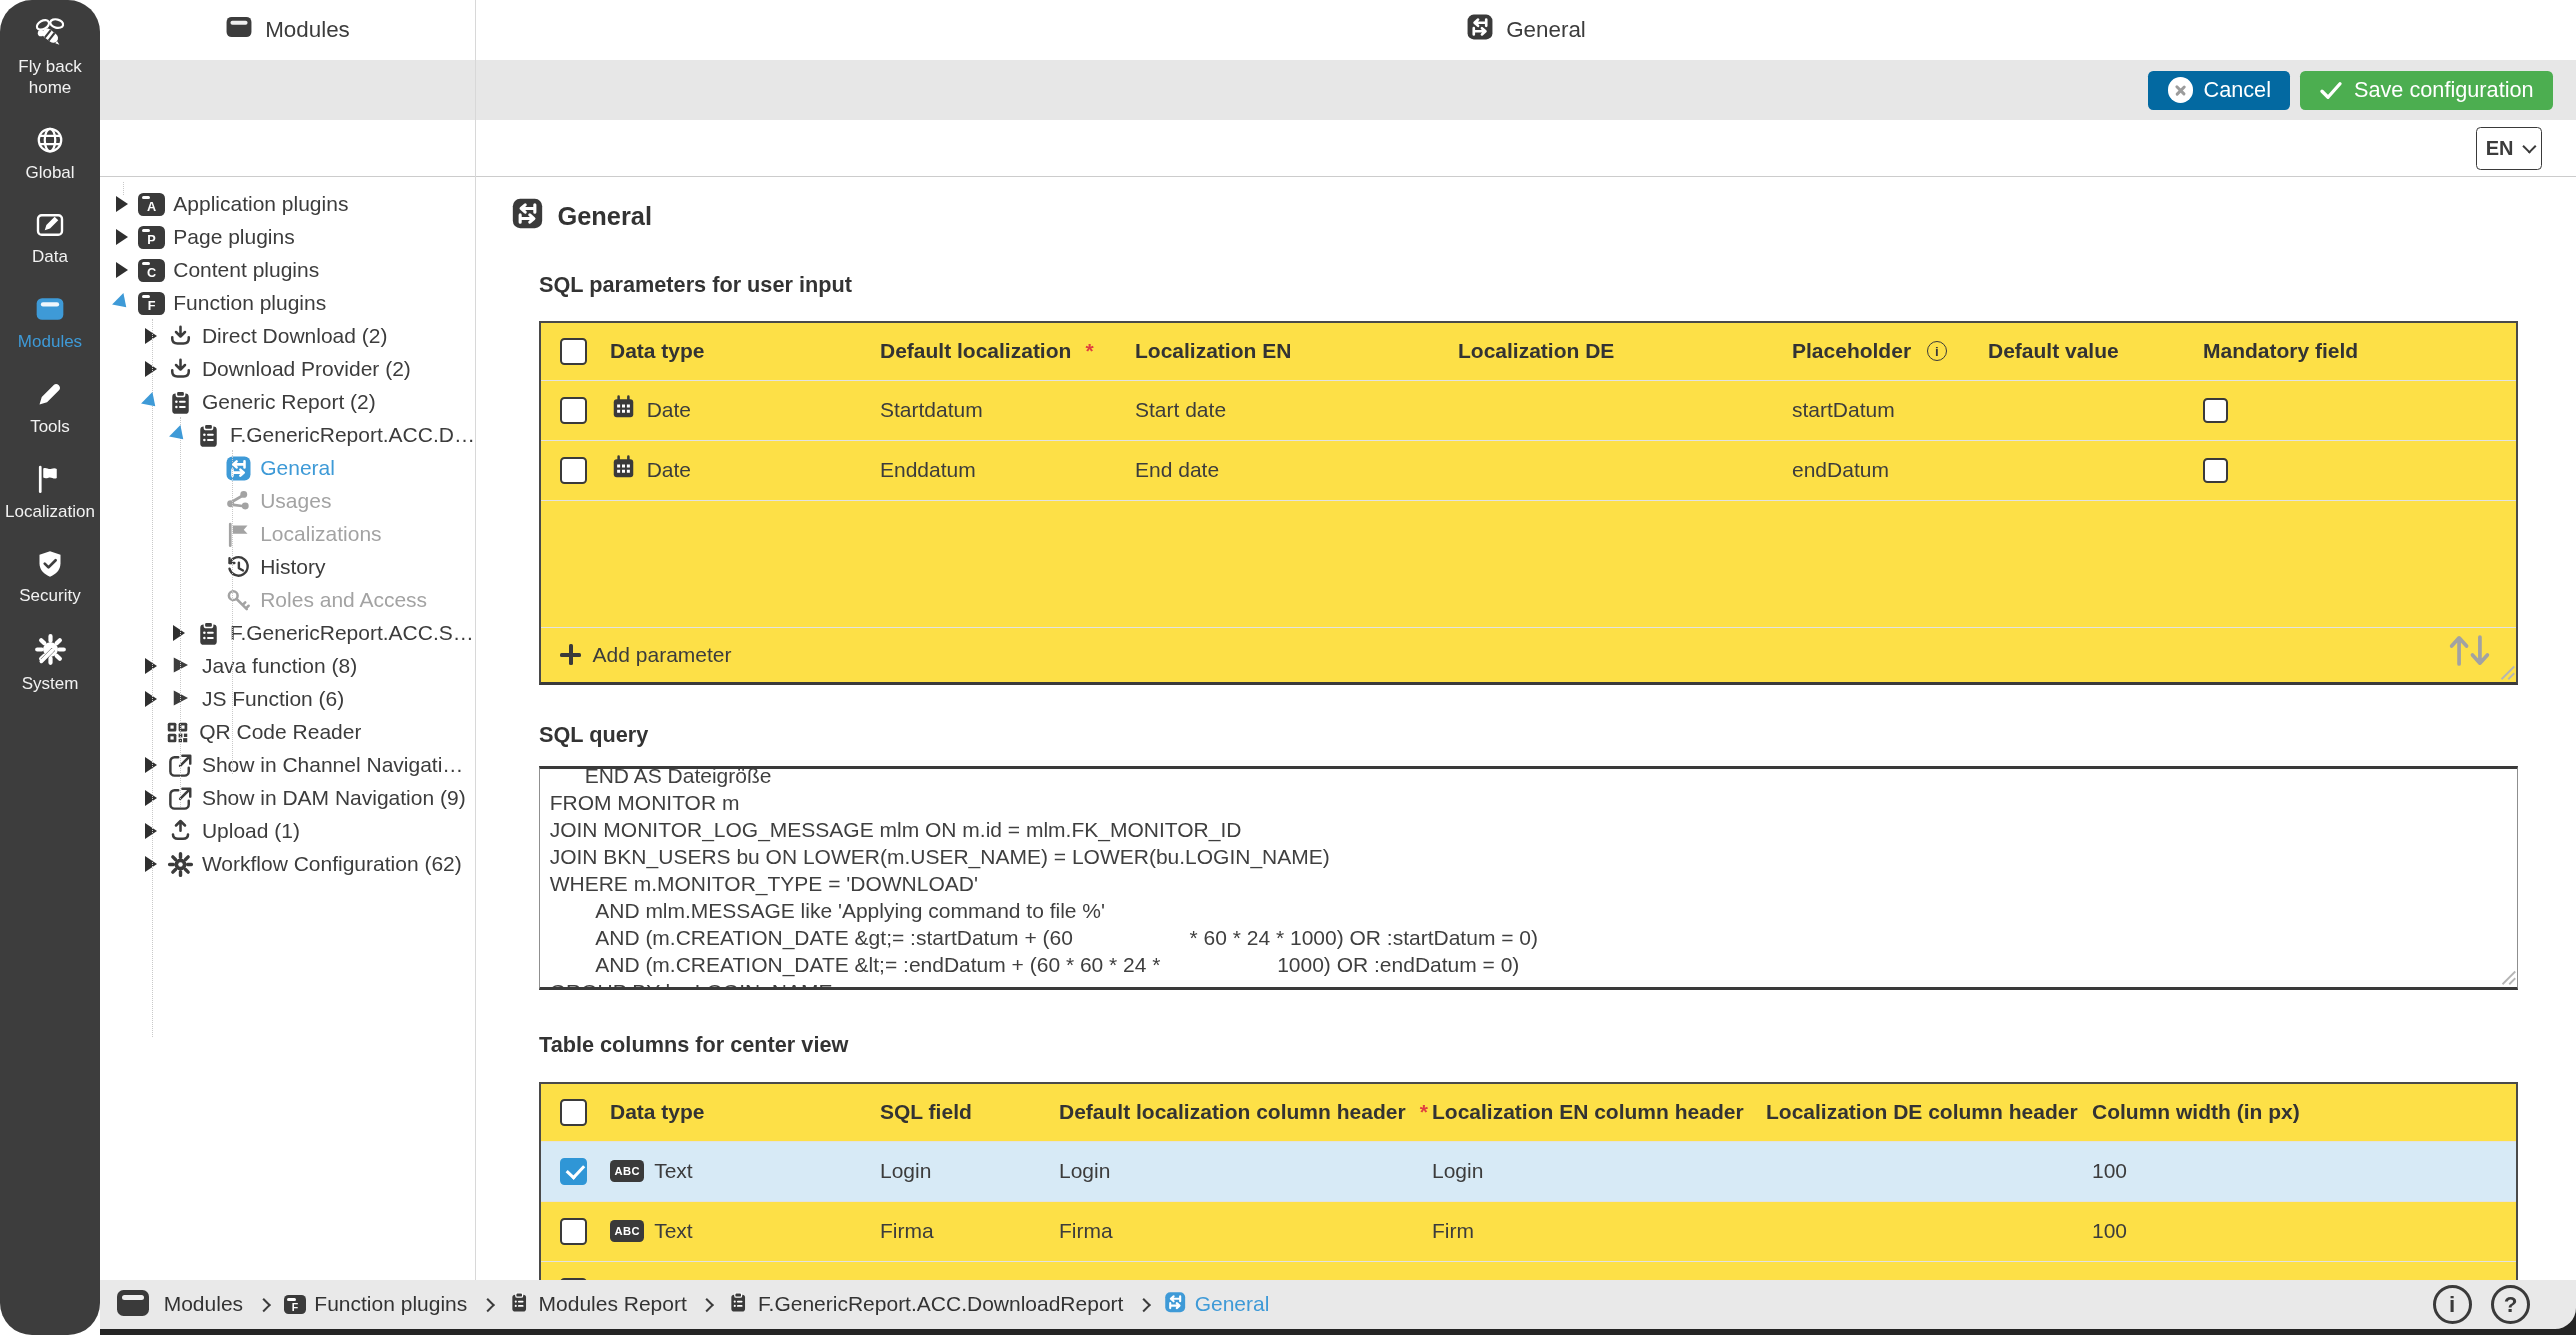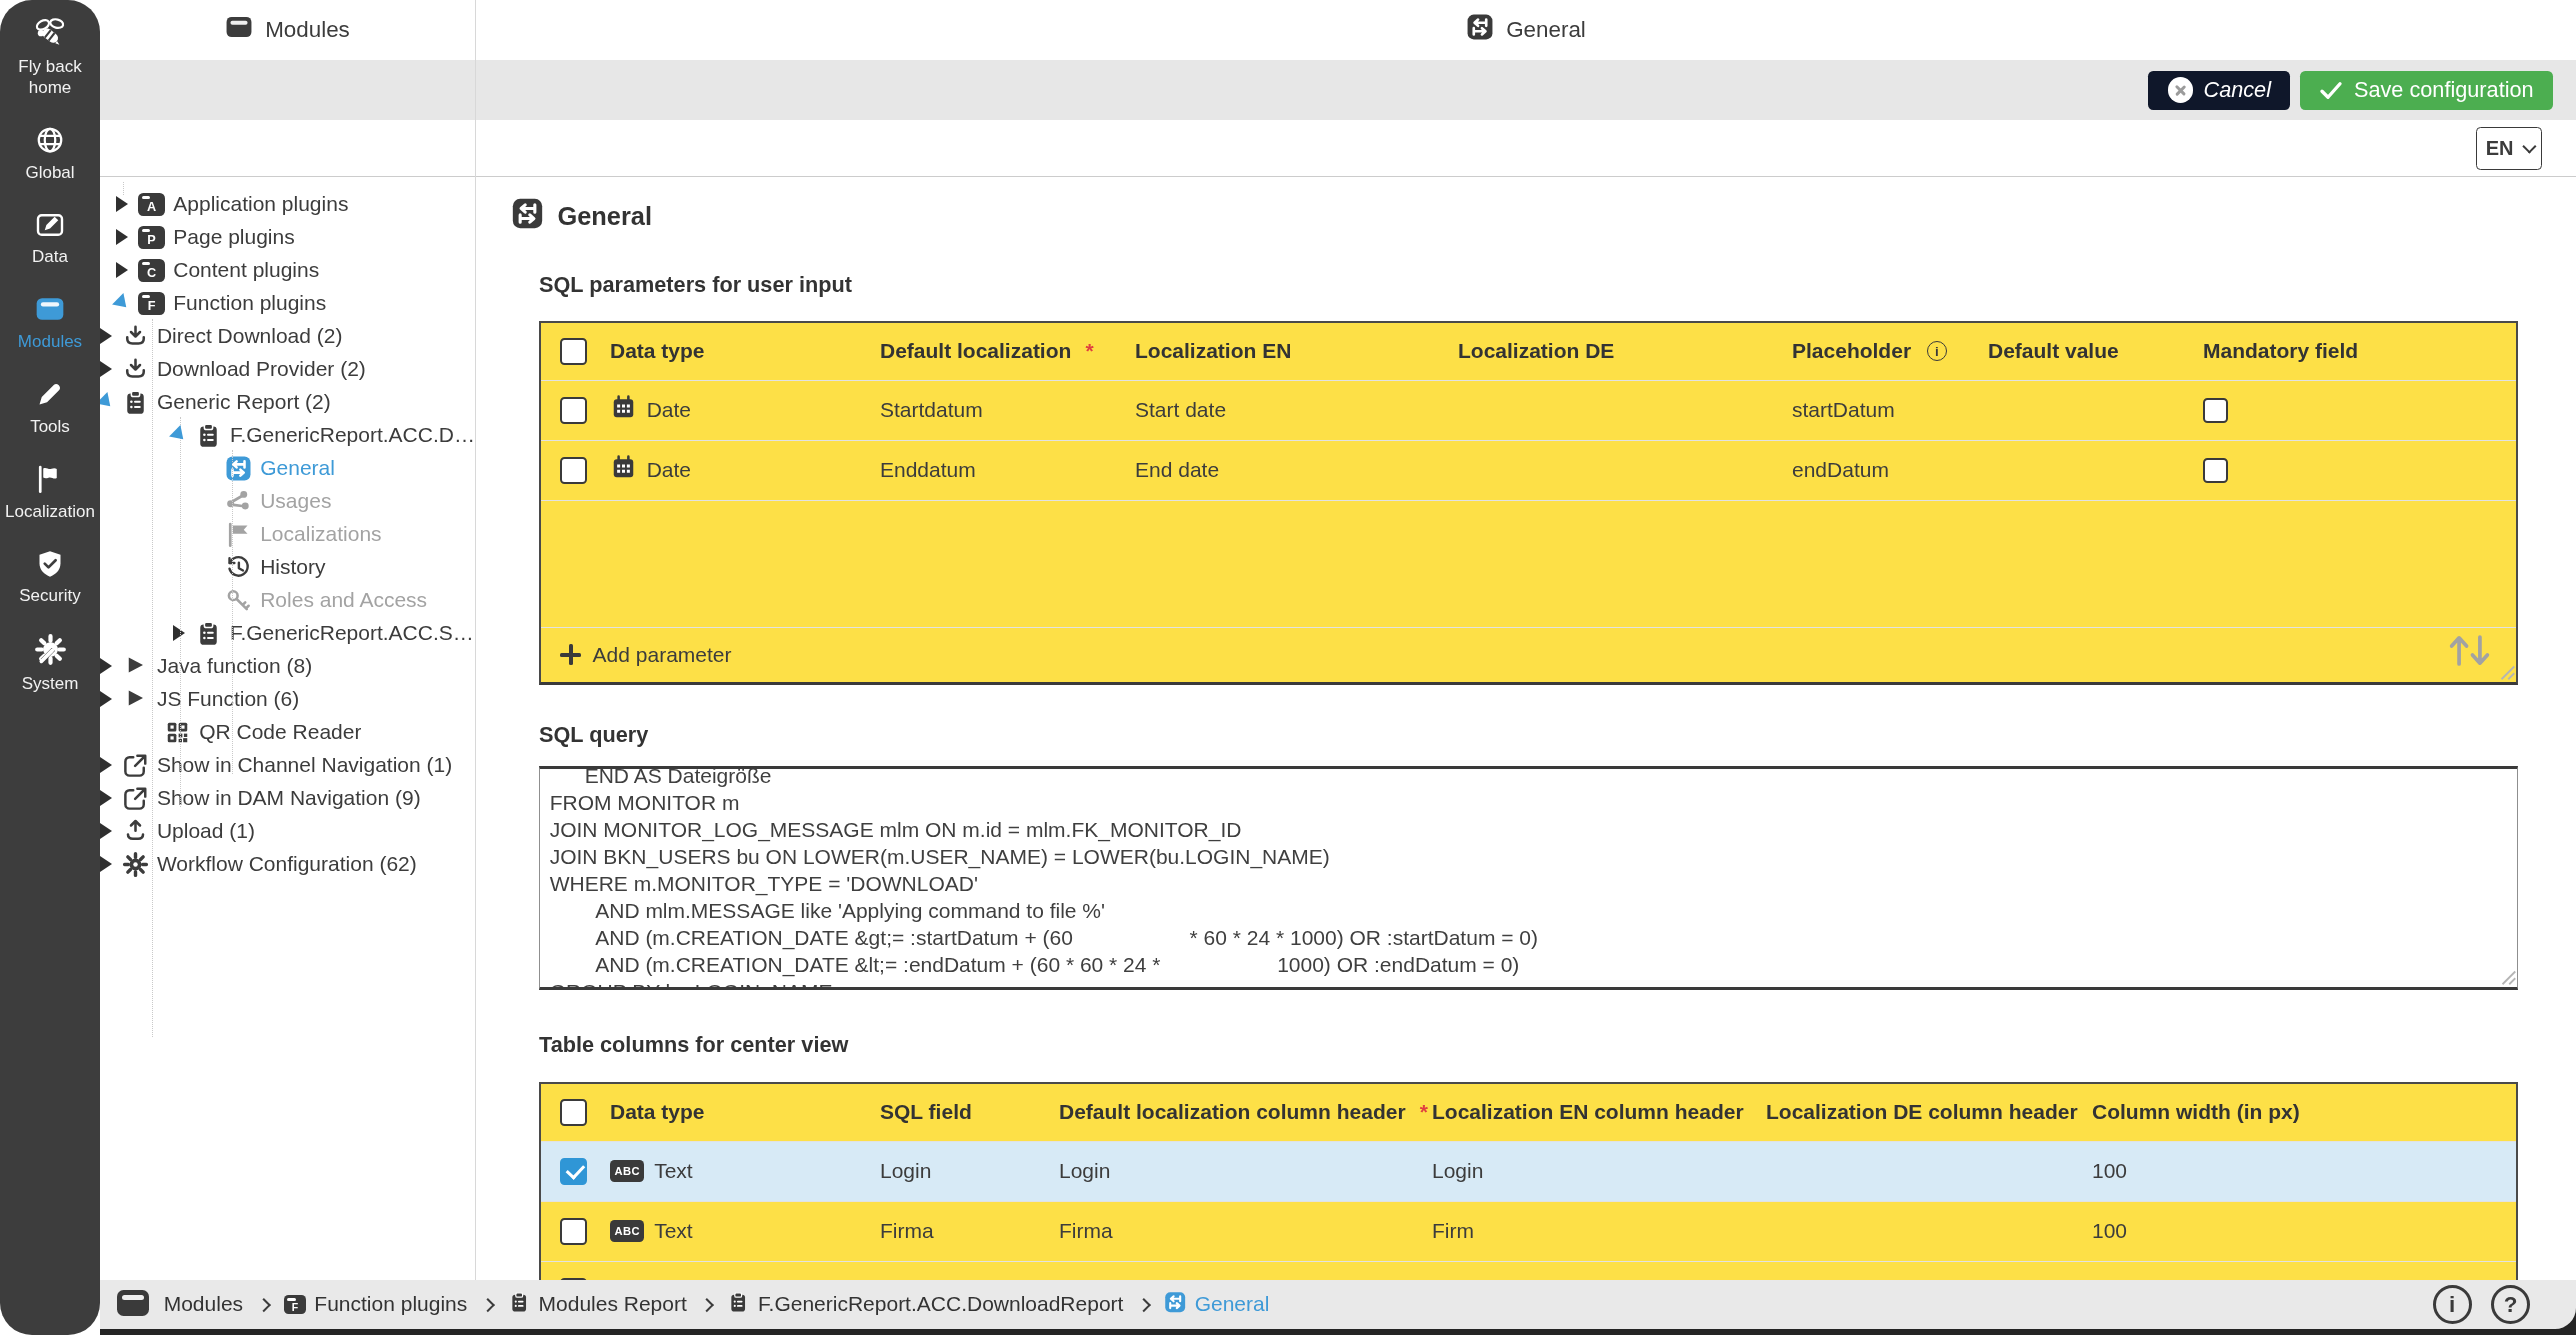--- a/index.html
+++ b/index.html
@@ -20,37 +20,37 @@
   .tree-panel { position:absolute; left:100px; top:0; width:376px; height:1335px; background:#fff; border-right:0.7px solid #d8d8d8; }
   .panel-head { height:60px; display:flex; align-items:center; justify-content:center; gap:12px; font-size:22.4px; color:#3c3c3c; }
   .band { height:60px; background:#e7e7e7; }
   .sub-strip { height:57px; border-bottom:0.7px solid #ccc; background:#fff; }
   .tree { position:relative; padding-top:10.5px; }
   .guide { position:absolute; border-left:1.5px dotted #c9c9c9; }
   .tnode { height:33px; display:flex; align-items:center; gap:8.2px; font-size:21px; color:#3c3c3c; cursor:pointer; white-space:nowrap; }
   .tnode.muted { color:#a3a3a3; }
   .tnode.sel { color:#3e9ad7; }
   .tnode .lbl { overflow:hidden; text-overflow:ellipsis; }
-  .l0 { padding-left:16.4px; } .l1 { } .l2 { padding-left:73px; } .l3 { padding-left:125px; }
+  .l0 { padding-left:16.4px; } .l1 { padding-left:45px; } .l2 { padding-left:73px; } .l3 { padding-left:125px; }
   .tri { width:0; height:0; border-top:8.2px solid transparent; border-bottom:8.2px solid transparent;
     border-left:12.7px solid #2f2f2f; flex:0 0 auto; margin-right:1.5px; }
   .tri.exp { border-left-color:#3e9ad7; transform:rotate(45deg); }
   .ticon { width:27px; height:27px; flex:0 0 auto; display:flex; align-items:center; justify-content:center; }
   .badge { position:relative; width:27px; height:23px; border-radius:5.2px; background:currentColor; }
   .badge::before { content:""; position:absolute; left:3.7px; top:3.7px; width:8.2px; height:3px; border-radius:1.5px; background:#fff; }
   .badge b { position:absolute; left:0; right:0; top:6px; bottom:0; display:flex; align-items:center; justify-content:center;
     color:#fff; font-size:12.7px; font-weight:bold; }
 
   
   .content { position:absolute; left:476px; top:0; right:0; height:1335px; background:#fff; }
   .c-head { height:60px; display:flex; align-items:center; justify-content:center; gap:12px; font-size:22.4px; }
   .band.actions { display:flex; align-items:center; justify-content:flex-end; gap:9.7px; padding-right:23px; }
   .btn { height:39px; border-radius:5.2px; display:flex; align-items:center; gap:10.5px; padding:0 19.4px;
     color:#fff; font-size:21.7px; cursor:pointer; border:none; }
-  .btn.gray { background:#0f172a;font-style:italic; }
+  .btn.gray { background:#0369a1; }
   .btn.green { background:#4cae50; }
   .x-circle { width:25.4px; height:25.4px; border-radius:50%; background:#fff; position:relative; flex:0 0 auto; }
   .x-circle::before,.x-circle::after { content:""; position:absolute; left:6px; top:11.6px; width:13.4px; height:2.6px;
     background:#9c9c9c; border-radius:1.5px; }
   .x-circle::before { transform:rotate(45deg); } .x-circle::after { transform:rotate(-45deg); }
   .lang-row { height:57px; border-bottom:0.7px solid #ccc; display:flex; align-items:center; justify-content:flex-end; padding-right:34px; }
   .lang-box { width:66px; height:43px; border:1.9px solid #3a3a3a; border-radius:4.5px; display:flex; align-items:center;
     justify-content:center; gap:9px; font-size:20px; font-weight:600; cursor:pointer; background:#fff; }
   .chev-down { width:9.7px; height:9.7px; border-right:2.2px solid #3a3a3a; border-bottom:2.2px solid #3a3a3a;
     transform:rotate(45deg) translateY(-2.2px); }

